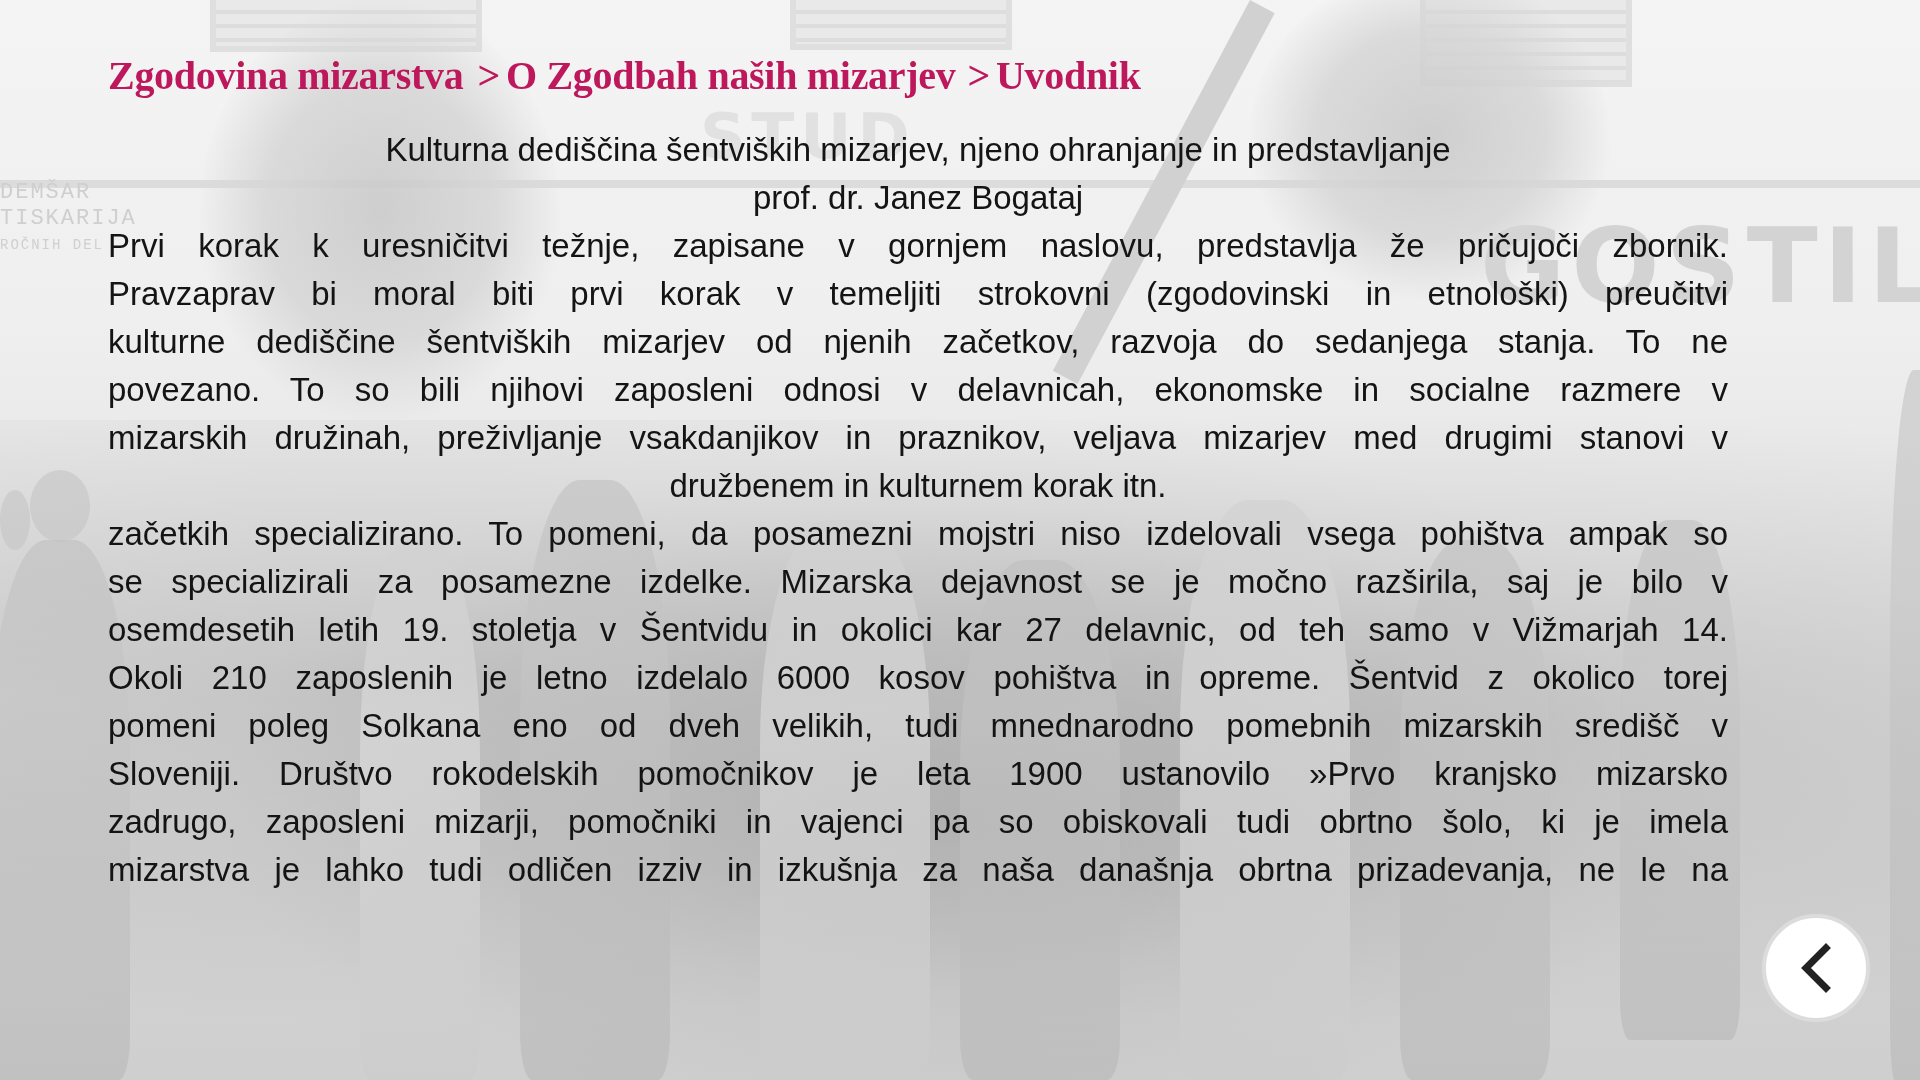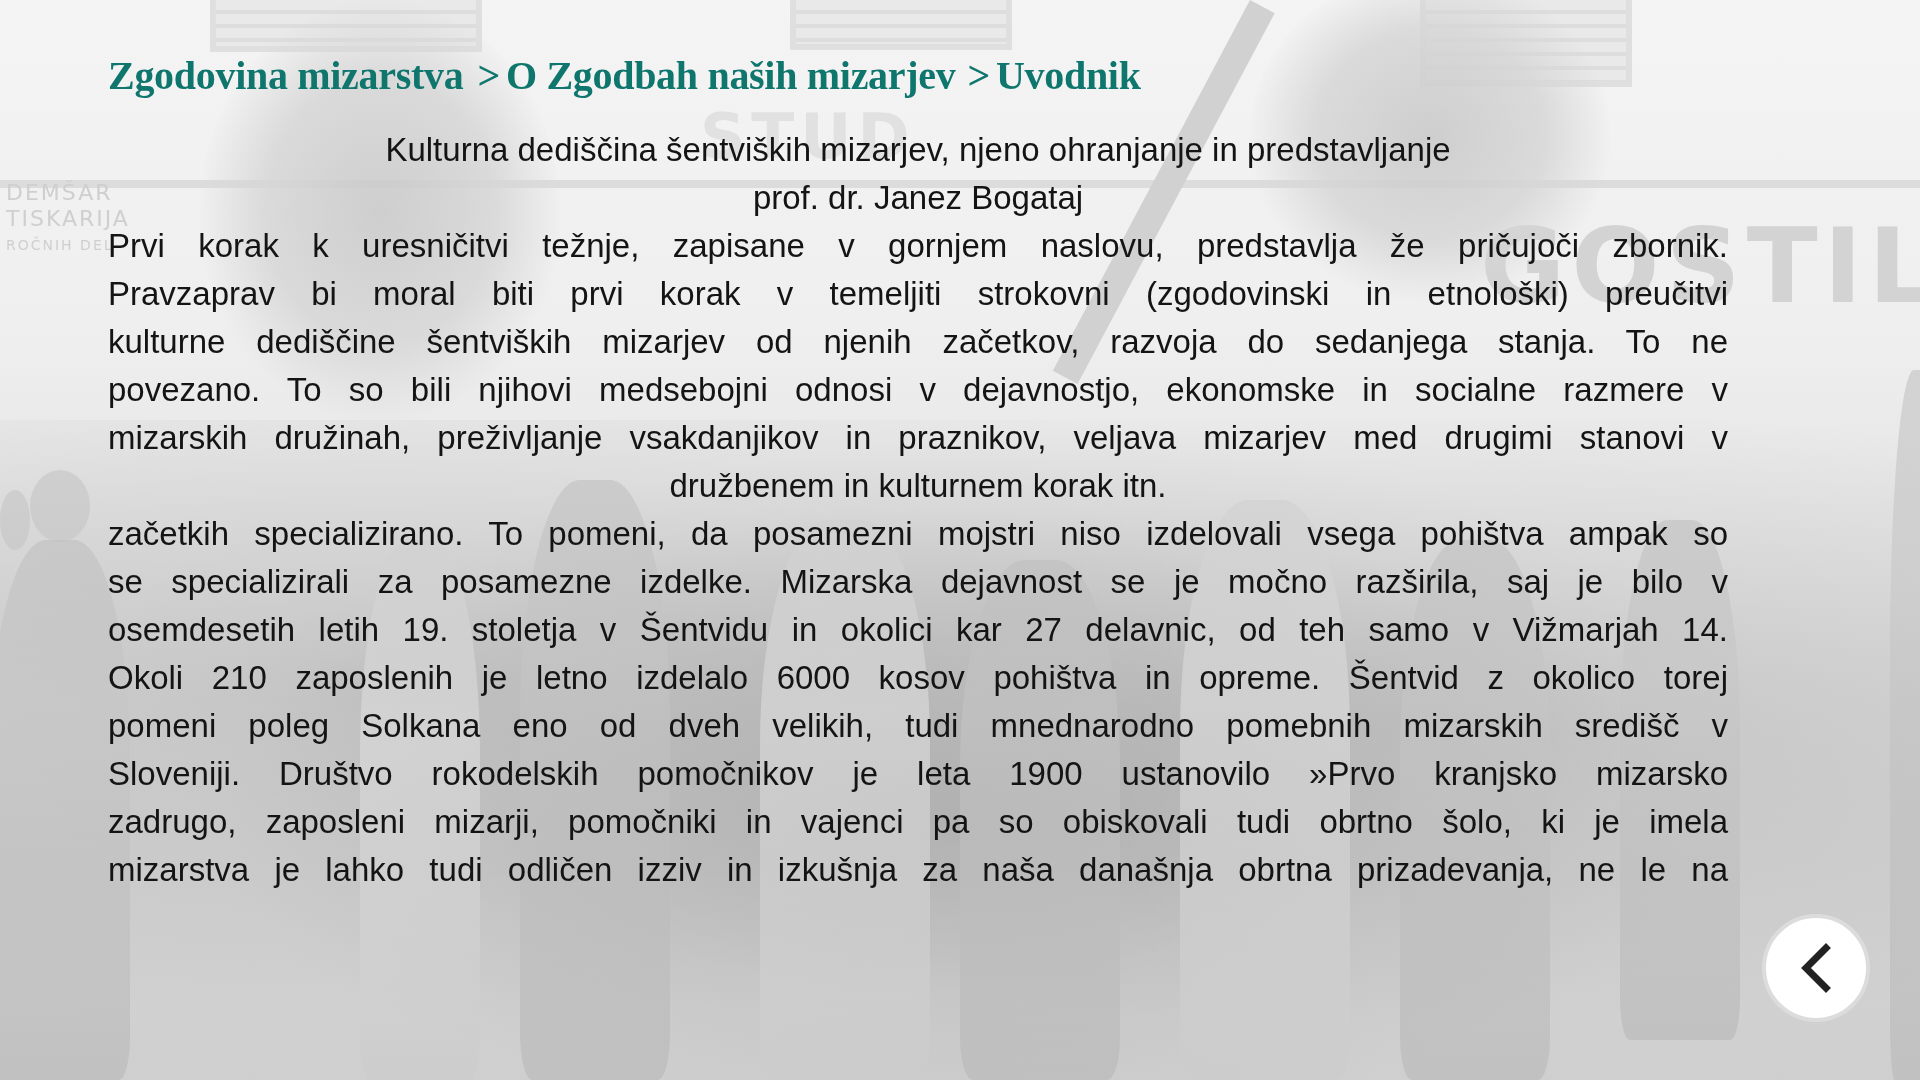--- a/index.html
+++ b/index.html
@@ -79,21 +79,21 @@
     position: absolute;
     left: 108px;
     top: 48px;
     width: 1620px;
   }
   .breadcrumb {
     font-family: "Liberation Serif", "DejaVu Serif", serif;
     font-weight: bold;
     font-size: 40px;
     line-height: 56px;
-    color: #0f766e;
+    color: #be185d;
     white-space: nowrap;
     letter-spacing: -0.3px;
   }
   .breadcrumb .sep {
     margin: 0 6px 0 14px;
   }
   .breadcrumb .crumb { cursor: pointer; }
   .breadcrumb .crumb.current { cursor: default; }
 
   .body-text {
@@ -139,21 +139,21 @@
 <div class="bg-photo">
 
   <div class="shape bg-window" style="left:210px; top:-20px; width:260px; height:60px;"></div>
   <div class="shape bg-window" style="left:790px; top:-20px; width:210px; height:58px;"></div>
   <div class="shape bg-window" style="left:1420px; top:-20px; width:200px; height:95px;"></div>
 
   <div class="shape bg-sign-line" style="left:0; top:180px; width:1920px;"></div>
 
   <div class="shape bg-sign-text" style="left:1480px; top:205px; font-size:104px;">GOSTILN</div>
   <div class="shape bg-sign-text" style="left:700px; top:100px; font-size:63px; color:#e1e1e1;">STUD</div>
-  <div class="shape bg-small-sign" style="left:6px; top:180px;">
+  <div class="shape bg-small-sign" style="left:0; top:180px;font-family:Liberation Mono, monospace;">
     <div>DEMŠAR</div>
     <div>TISKARIJA</div>
     <div style="font-size:14px;">ROČNIH DEL</div>
   </div>
 
   <div class="shape bg-tree" style="left:200px; top:0; width:360px; height:420px;"></div>
   <div class="shape bg-tree" style="left:1250px; top:-30px; width:360px; height:330px;"></div>
 
   <div class="shape bg-pole" style="left:1250px; top:0; width:28px; height:420px; transform:rotate(28deg);"></div>
 
@@ -178,21 +178,21 @@
   </nav>
 
   <div class="body-text">
     <div class="line left">Kulturna dediščina šentviških mizarjev, njeno ohranjanje in predstavljanje</div>
     <div class="line left">prof. dr. Janez Bogataj</div>
 
     <div>
       <div class="line justify">Prvi korak k uresničitvi težnje, zapisane v gornjem naslovu, predstavlja že pričujoči zbornik.</div>
       <div class="line justify">Pravzaprav bi moral biti prvi korak v temeljiti strokovni (zgodovinski in etnološki) preučitvi</div>
       <div class="line justify">kulturne dediščine šentviških mizarjev od njenih začetkov, razvoja do sedanjega stanja. To ne</div>
-      <div class="line justify">povezano. To so bili njihovi medsebojni odnosi v dejavnostjo, ekonomske in socialne razmere v</div>
+      <div class="line justify">povezano. To so bili njihovi zaposleni odnosi v delavnicah, ekonomske in socialne razmere v</div>
       <div class="line justify">mizarskih družinah, preživljanje vsakdanjikov in praznikov, veljava mizarjev med drugimi stanovi v</div>
       <div class="line left">družbenem in kulturnem korak itn.</div>
     </div>
 
     <div>
       <div class="line justify">začetkih specializirano. To pomeni, da posamezni mojstri niso izdelovali vsega pohištva ampak so</div>
       <div class="line justify">se specializirali za posamezne izdelke. Mizarska dejavnost se je močno razširila, saj je bilo v</div>
       <div class="line justify">osemdesetih letih 19. stoletja v Šentvidu in okolici kar 27 delavnic, od teh samo v Vižmarjah 14.</div>
       <div class="line justify">Okoli 210 zaposlenih je letno izdelalo 6000 kosov pohištva in opreme. Šentvid z okolico torej</div>
       <div class="line justify">pomeni poleg Solkana eno od dveh velikih, tudi mnednarodno pomebnih mizarskih središč v</div>

